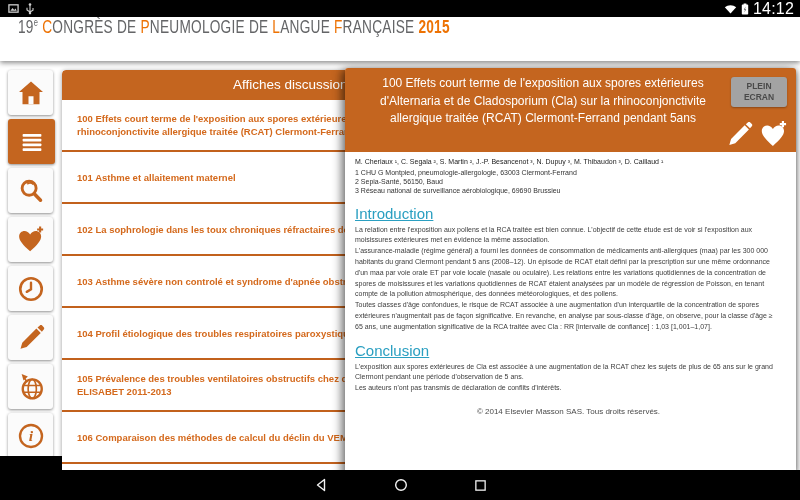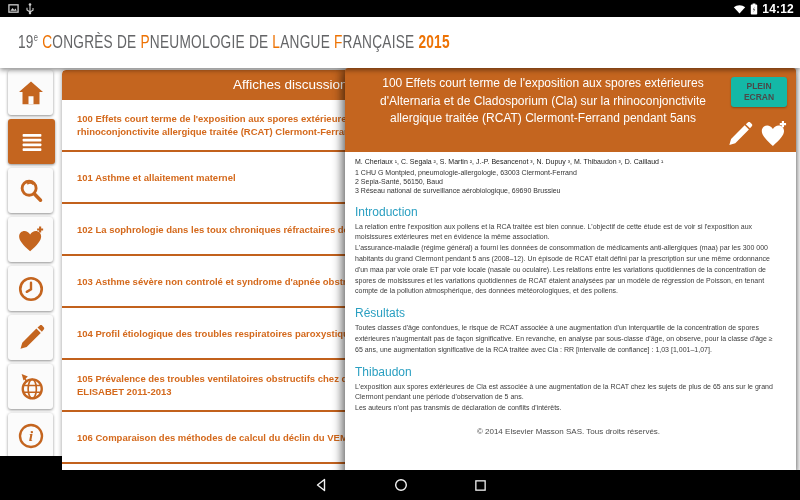--- a/index.html
+++ b/index.html
@@ -8,26 +8,26 @@
     background:#ffffff;font-family:"Liberation Sans",sans-serif;
     -webkit-font-smoothing:antialiased;
   }
   
   .status-bar{
     position:absolute;left:0;top:0;width:800px;height:17px;background:#000;
     display:flex;align-items:center;z-index:20;
   }
   .status-left{display:flex;align-items:center;gap:6px;padding-left:8px;flex:1;}
   .status-right{display:flex;align-items:center;gap:4px;padding-right:6px;}
-  .status-time{color:#fff;font-size:12px;font-weight:bold;letter-spacing:.2px;}
+  .status-time{color:#fff;font-size:16px;font-weight:normal;letter-spacing:.2px;}
   .sicon{display:inline-flex;align-items:center;justify-content:center;}
   
   .app-header{
-    position:absolute;left:0;top:17px;width:800px;height:51px;background:#ffffff;
-    box-shadow:0 2px 5px rgba(0,0,0,.45);z-index:15;display:flex;align-items:center;
+    position:absolute;left:0;top:17px;width:800px;height:44px;background:#ffffff;
+    box-shadow:0 2px 5px rgba(0,0,0,.45);z-index:15;display:flex;align-items:flex-start;
   }
   .app-title{
     display:inline-block;margin-left:18px;font-size:18px;color:#646567;
     white-space:nowrap;transform:scaleX(.76);transform-origin:left center;letter-spacing:.3px;
   }
   .app-title .seg{color:#646567;}
   .app-title .accent{color:#ED7203;}
   .app-title .bold{font-weight:bold;}
   .app-title .sup{font-size:10px;vertical-align:super;}
   
@@ -64,32 +64,32 @@
     box-shadow:-4px 2px 10px rgba(0,0,0,.40),0 2px 8px rgba(0,0,0,.35);
   }
   .detail-header{
     position:relative;height:84px;background:#C4651F;border-radius:3px 3px 0 0;color:#fff;
   }
   .detail-title{
     position:absolute;left:20px;right:75px;top:7px;text-align:center;
     font-size:12px;line-height:17.5px;color:#ffffff;
   }
   .fs-btn{
-    position:absolute;top:9px;right:9px;width:56px;height:30px;background:#14b8a6;
+    position:absolute;top:9px;right:9px;width:56px;height:30px;background:#a3a3a3;
     border:none;border-radius:3px;color:#4a4a4a;font-weight:bold;font-size:8.5px;
     font-family:"Liberation Sans",sans-serif;line-height:1.35;text-align:center;
     box-shadow:0 1px 2px rgba(0,0,0,.3);cursor:pointer;padding:2px;
   }
   .hdr-actions{position:absolute;right:8px;bottom:3px;display:flex;align-items:center;gap:5px;}
   .hdr-actions .act{color:#fff;cursor:pointer;display:inline-flex;}
   .hdr-actions svg{width:29px;height:29px;}
   .detail-body{padding:6px 14px 0 10px;}
   .authors{font-size:7px;color:#222;margin-bottom:3px;}
   .affil{font-size:7px;color:#333;line-height:9.2px;}
-  .sec-heading{font-size:12px;color:#2A9FC1;margin:9px 0 3px 0;}
+  .sec-heading{font-size:15px;color:#2A9FC1;margin:9px 0 3px 0;text-decoration:underline;}
   .sec-text{font-size:7px;color:#3c3c3c;line-height:10.8px;}
   .copyright{text-align:center;font-size:8px;color:#4a4a4a;margin-top:13px;}
   
   .nav-bar{
     position:absolute;left:0;top:470px;width:800px;height:30px;background:#000;z-index:10;
     display:flex;align-items:center;justify-content:center;gap:66px;
   }
   .nav-btn{display:inline-flex;align-items:center;justify-content:center;cursor:pointer;opacity:.95;}
 </style>
 </head>
@@ -256,24 +256,23 @@
     <div class="authors">M. Cheriaux ¹, C. Segala ², S. Martin ², J.-P. Besancenot ³, N. Dupuy ³, M. Thibaudon ³, D. Caillaud ¹</div>
     <div class="affil">1 CHU G Montpied, pneumologie-allergologie, 63003 Clermont-Ferrand</div>
     <div class="affil">2 Sepia-Santé, 56150, Baud</div>
     <div class="affil">3 Réseau national de surveillance aérobiologique, 69690 Brussieu</div>
 
     <div class="sec-heading">Introduction</div>
     <div class="sec-text">La relation entre l'exposition aux pollens et la RCA traitée est bien connue. L'objectif de cette étude est de voir si l'exposition aux moisissures extérieures met en évidence la même association.</div>
 
     <div class="sec-text">L'assurance-maladie (régime général) a fourni les données de consommation de médicaments anti-allergiques (maa) par les 300 000 habitants du grand Clermont pendant 5 ans (2008–12). Un épisode de RCAT était défini par la prescription sur une même ordonnance d'un maa par voie orale ET par voie locale (nasale ou oculaire). Les relations entre les variations quotidiennes de la concentration de spores de moisissures et les variations quotidiennes de RCAT étaient analysées par un modèle de régression de Poisson, en tenant compte de la pollution atmosphérique, des données météorologiques, et des pollens.</div>
 
-    <div class="sec-heading">Résultats</div>
     <div class="sec-text">Toutes classes d'âge confondues, le risque de RCAT associée à une augmentation d'un interquartile de la concentration de spores extérieures n'augmentait pas de façon significative. En revanche, en analyse par sous-classe d'âge, on observe, pour la classe d'âge ≥ 65 ans, une augmentation significative de la RCA traitée avec Cla : RR [intervalle de confiance] : 1,03 [1,001–1,07].</div>
 
-    <div class="sec-heading">Thibaudon</div>
+    <div class="sec-heading">Conclusion</div>
     <div class="sec-text">L'exposition aux spores extérieures de Cla est associée à une augmentation de la RCAT chez les sujets de plus de 65 ans sur le grand Clermont pendant une période d'observation de 5 ans.</div>
 
     <div class="sec-text">Les auteurs n'ont pas transmis de déclaration de conflits d'intérêts.</div>
 
     <div class="copyright">© 2014 Elsevier Masson SAS. Tous droits réservés.</div>
   </div>
 </div>
 
 <div class="nav-bar">
   <span class="nav-btn">

